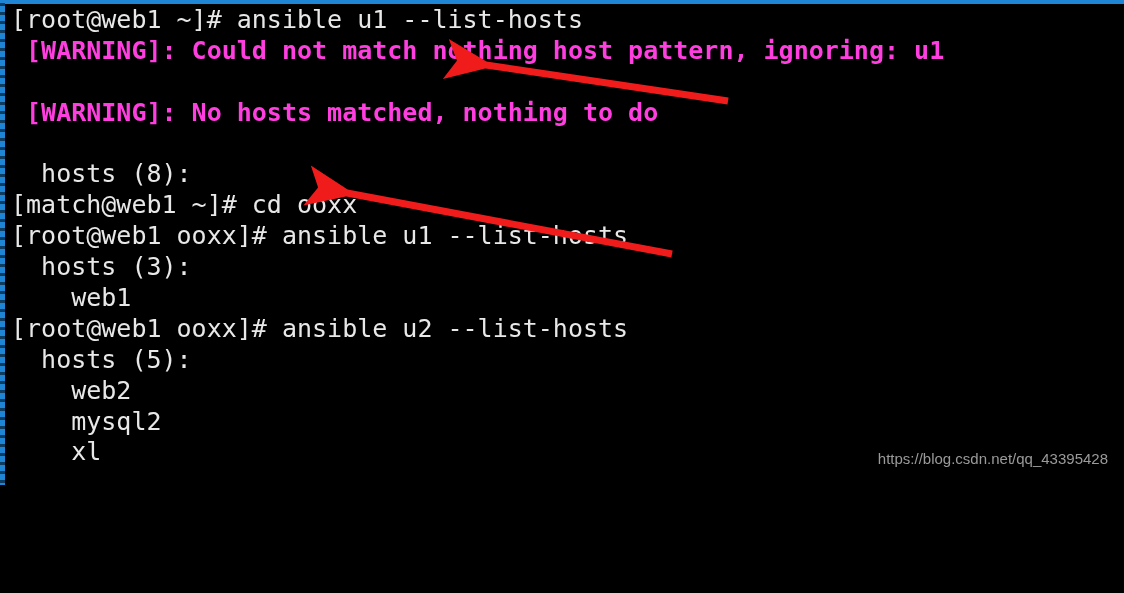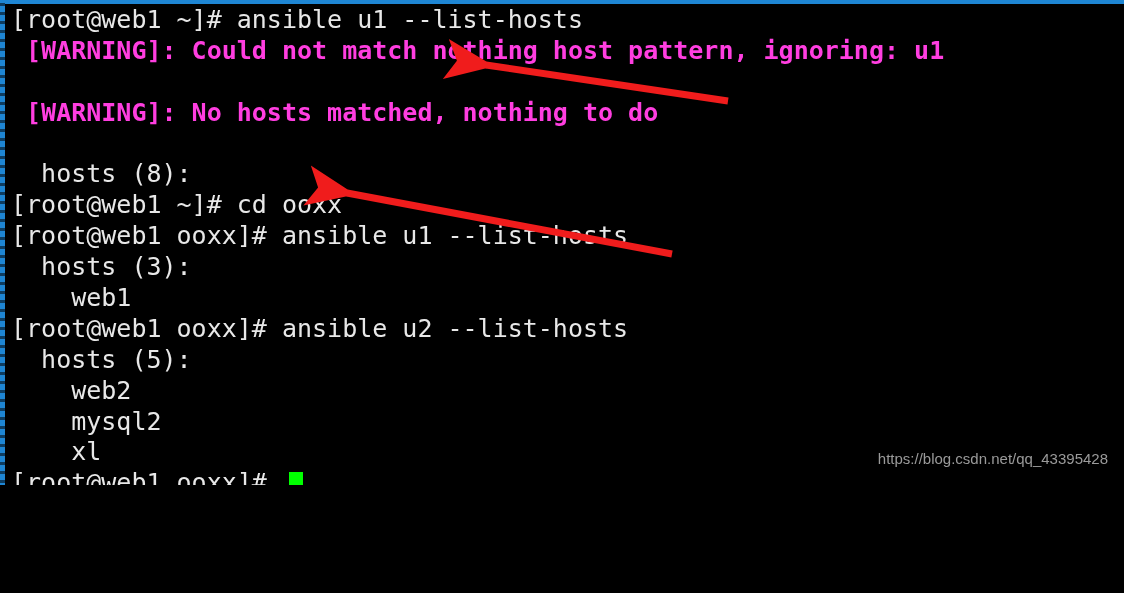--- a/index.html
+++ b/index.html
@@ -92,30 +92,29 @@
   <div id="top-border"></div>
   <div id="left-border"></div>
 
   <div id="terminal">
       <div class="line">[root@web1 ~]# ansible u1 --list-hosts</div>
       <div class="line warn"> [WARNING]: Could not match nothing host pattern, ignoring: u1</div>
       <div class="line blank"></div>
       <div class="line warn"> [WARNING]: No hosts matched, nothing to do</div>
       <div class="line blank"></div>
       <div class="line">  hosts (8):</div>
-      <div class="line">[root@web1 ~]# cd ooxx</div>
+      <div class="line">[match@web1 ~]# cd ooxx</div>
       <div class="line">[root@web1 ooxx]# ansible u1 --list-hosts</div>
       <div class="line">  hosts (3):</div>
       <div class="line">    web1</div>
       <div class="line">[root@web1 ooxx]# ansible u2 --list-hosts</div>
       <div class="line">  hosts (5):</div>
       <div class="line">    web2</div>
       <div class="line">    mysql2</div>
       <div class="line">    xl</div>
-      <div class="line">[root@web1 ooxx]# <span class="cursor"></span></div>
     </div>
 
   <svg id="annotations" viewBox="0 0 1124 593" width="1124" height="593">
     <defs>
       <marker id="ahead" markerWidth="7" markerHeight="7" refX="1.2" refY="3.5" orient="auto" markerUnits="strokeWidth">
         <path d="M7,0.6 L0,3.5 L7,6.4 L5.4,3.5 Z" fill="#f01c1c"></path>
       </marker>
     </defs>
     <line x1="728" y1="101" x2="486" y2="65" stroke="#f01c1c" stroke-width="7" marker-end="url(#ahead)"></line>
     <line x1="672" y1="254" x2="347" y2="193" stroke="#f01c1c" stroke-width="7" marker-end="url(#ahead)"></line>

